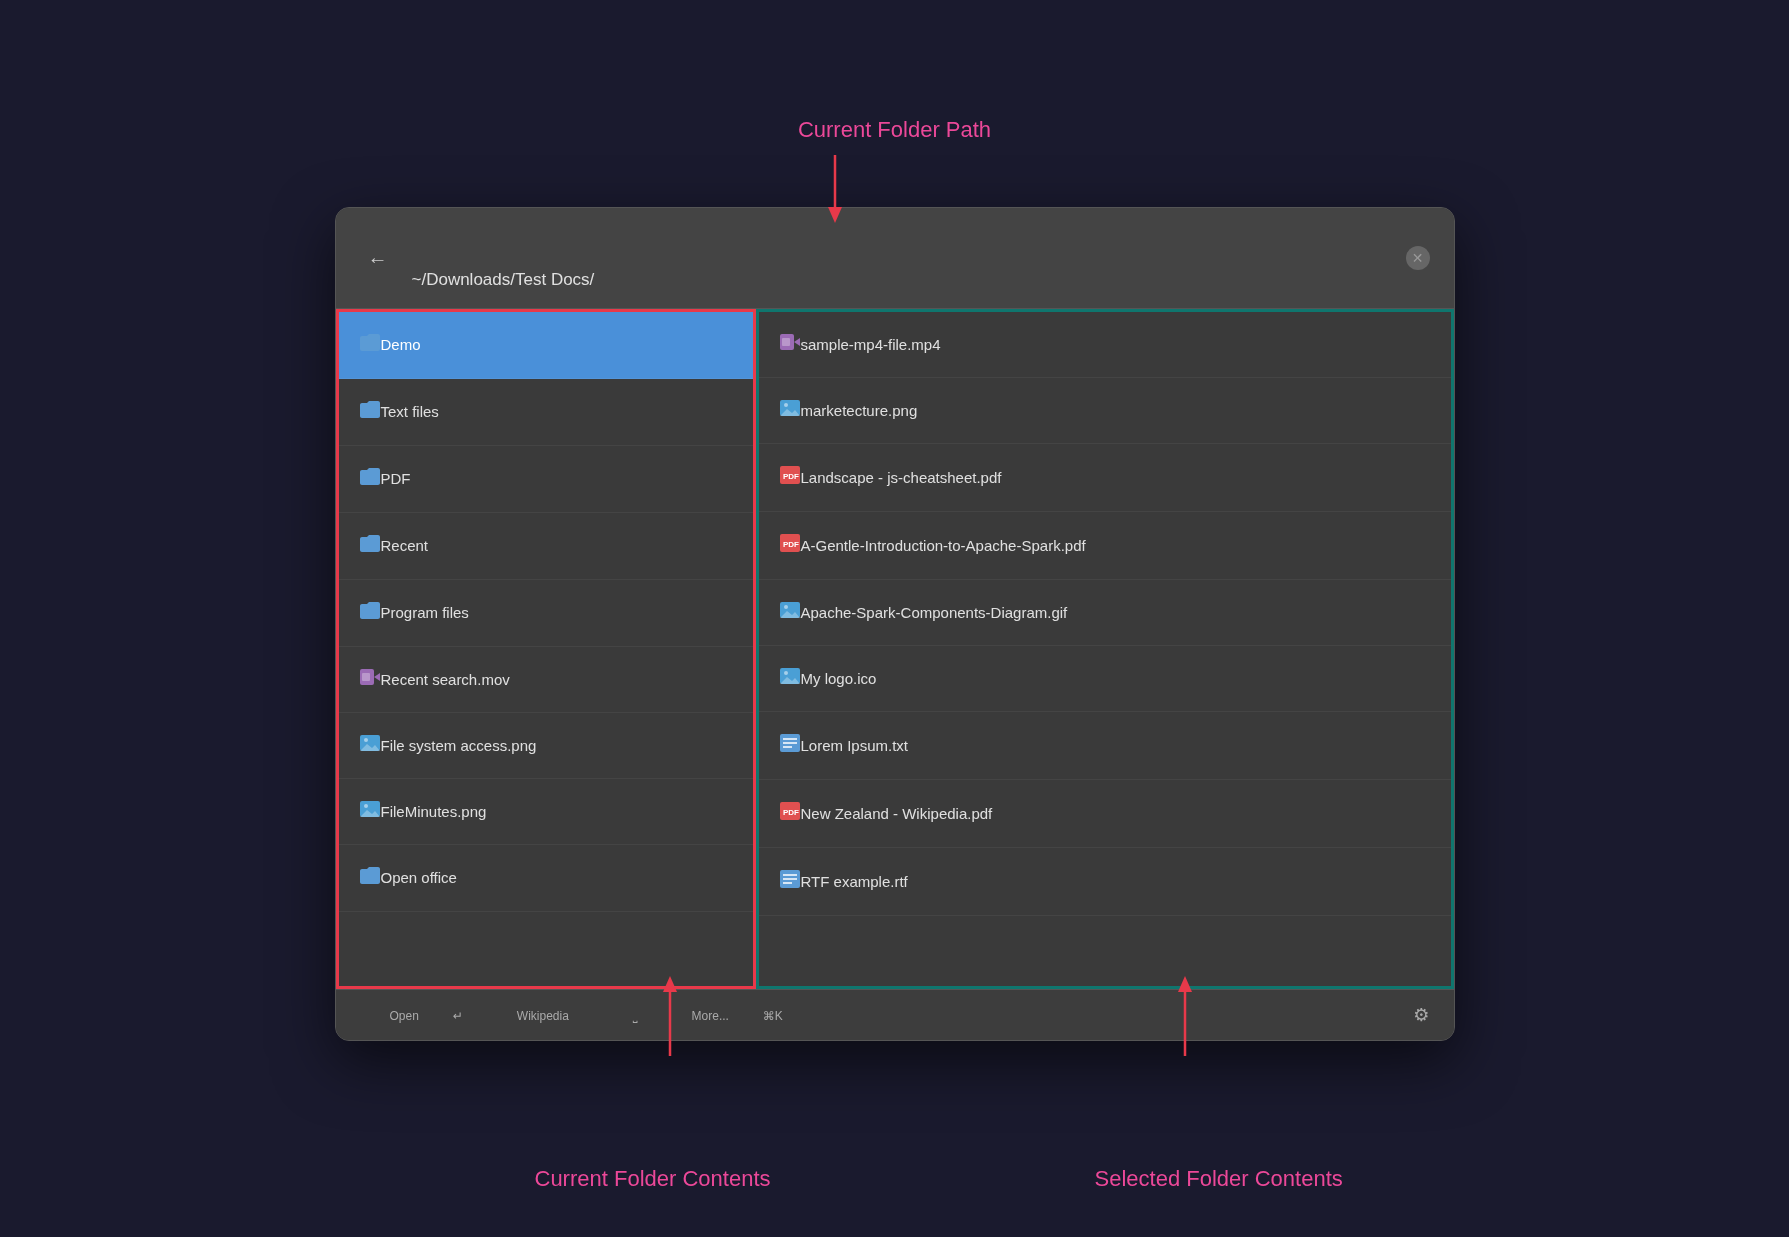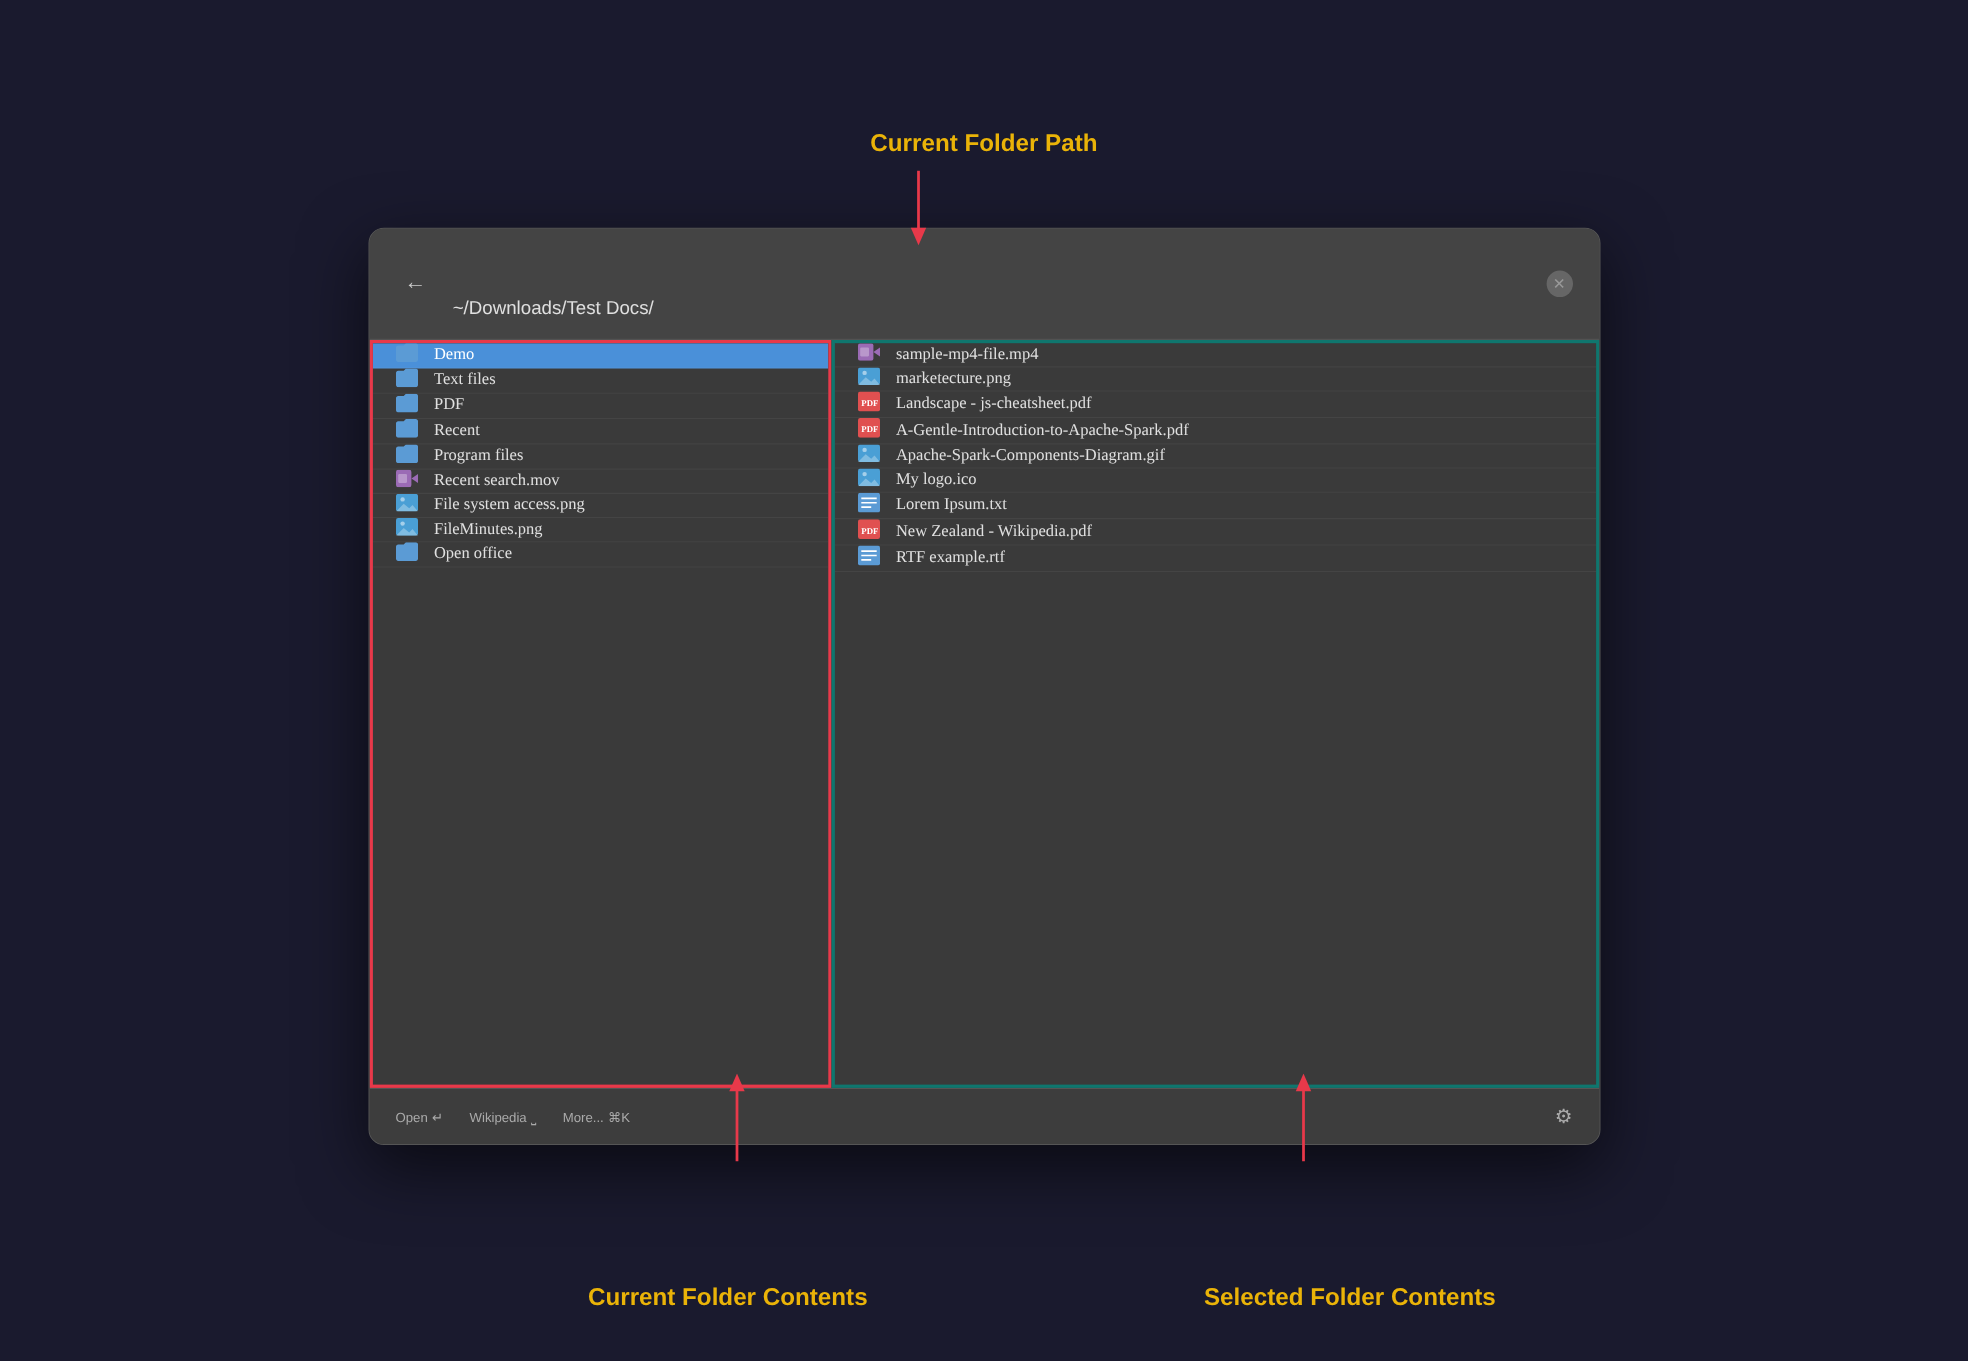--- a/index.html
+++ b/index.html
@@ -15,23 +15,23 @@
     }
 
     .outer-wrapper {
       position: relative;
       width: 1120px;
     }
 
     
     .annotation {
       position: absolute;
-      color: #eab308;
+      color: #ec4899;
       font-size: 22px;
-      font-weight: 700;
+      font-weight: 400;
       text-align: center;
       z-index: 10;
       white-space: nowrap;
     }
 
     
     .ann-top {
       top: 0;
       left: 50%;
       transform: translateX(-50%);
@@ -118,27 +118,25 @@
     }
 
     .right-panel::-webkit-scrollbar { width: 6px; }
     .right-panel::-webkit-scrollbar-track { background: #333; }
     .right-panel::-webkit-scrollbar-thumb { background: #666; border-radius: 3px; }
 
     
     .file-item {
       display: flex;
       align-items: center;
-      gap: 14px;
-      padding: 0 20px;
+      padding: 22px 20px;
       cursor: pointer;
       border-bottom: 1px solid rgba(255,255,255,0.05);
       color: #e0e0e0;
       font-size: 15px;
-      font-family: Liberation Serif, serif;
     }
 
     .file-item.selected {
       background: #4a90d9;
       color: #fff;
     }
 
     .file-item.selected .file-icon { color: #fff; }
 
     .file-icon {
@@ -167,20 +165,21 @@
       font-size: 14px;
       cursor: pointer;
       background: none;
       border: none;
       padding: 0;
     }
 
     .statusbar-btn span {
       font-size: 12px;
       color: #aaa;
+      margin-left: 30px;
     }
 
     .statusbar-spacer { flex: 1; }
 
     .gear-btn {
       color: #aaa;
       font-size: 18px;
       cursor: pointer;
       background: none;
       border: none;

